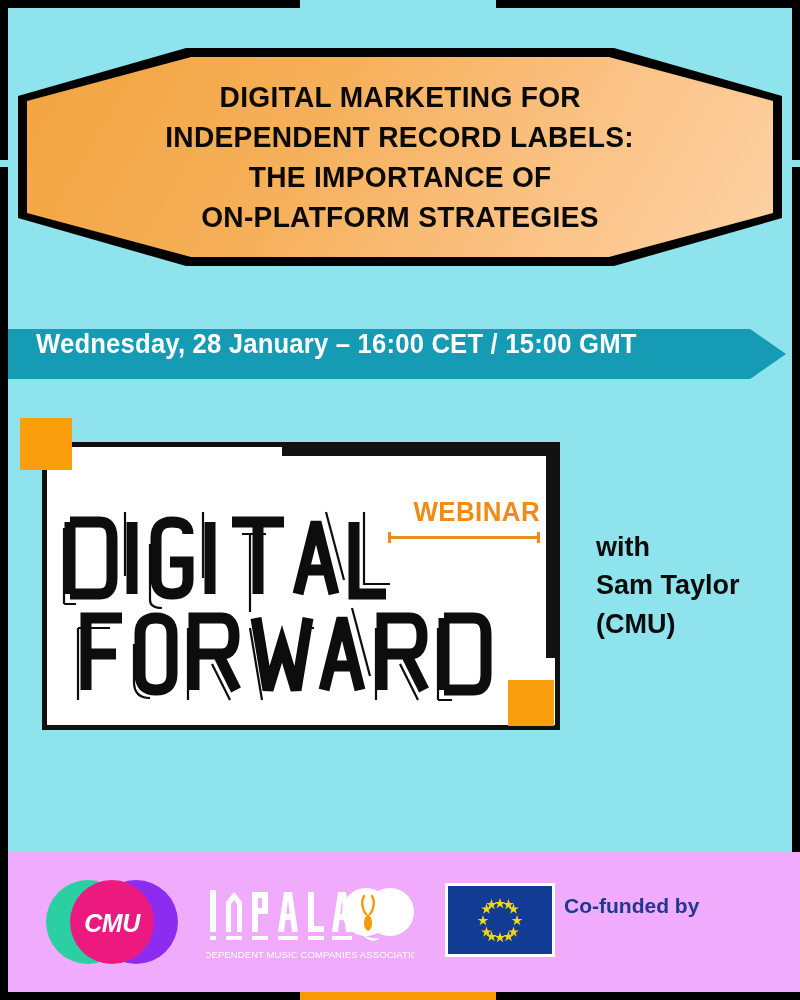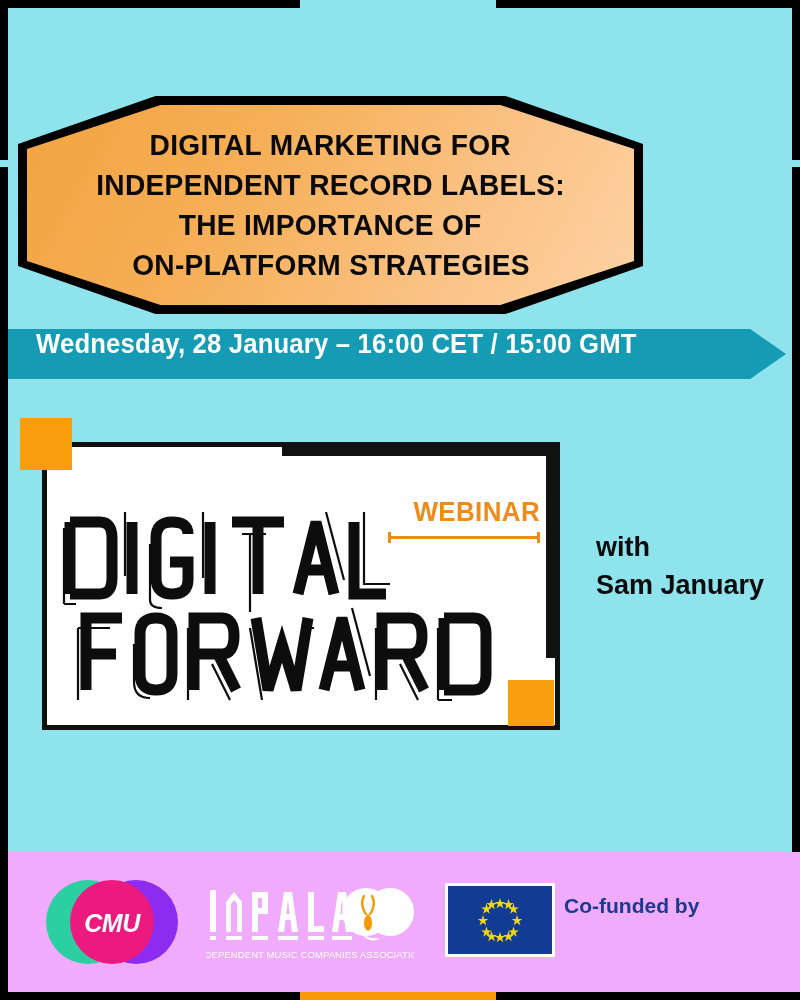--- a/index.html
+++ b/index.html
@@ -59,23 +59,22 @@
     width: 9px;
     height: 7px;
     background: #8fe3ec;
   }
 
   
   .title-wrap {
     position: absolute;
     left: 18px;
     top: 48px;
-    width: 625px;
+    width: 764px;
     height: 218px;
-    margin-top: 48px;
   }
   .title-shape {
     position: absolute;
     inset: 0;
     background: #000000;
     -webkit-clip-path: polygon(0% 22%, 22% 0%, 78% 0%, 100% 22%, 100% 78%, 78% 100%, 22% 100%, 0% 78%);
     clip-path: polygon(0% 22%, 22% 0%, 78% 0%, 100% 22%, 100% 78%, 78% 100%, 22% 100%, 0% 78%);
   }
   .title-inner {
     position: absolute;
@@ -377,21 +376,22 @@
       <path class="gl-thick" d="M384 114 L384 186 M384 114 L414 114 Q426 114 426 130 L426 170 Q426 186 414 186 L384 186"></path>
       <path class="gl-thin" d="M378 124 L378 196 M378 196 L392 196"></path>
     </svg>
 
     <div class="sq-orange-tl"></div>
     <div class="sq-orange-br"></div>
   </div>
 
   <div class="speaker">
     <div>with</div>
-    <div>Sam January</div>
+    <div>Sam Taylor</div>
+    <div>(CMU)</div>
   </div>
 
   <div class="footer-bar">
 
     <svg class="logo-cmu" viewBox="0 0 152 96">
       <circle cx="52" cy="48" r="42" fill="#2ccfa2"></circle>
       <circle cx="100" cy="48" r="42" fill="#8b2cf0"></circle>
       <circle cx="52" cy="48" r="42" fill="#0d2f26" opacity="0.85" clip-path="circle(42px at 100px 48px)"></circle>
       <circle cx="76" cy="48" r="42" fill="#ec1a7e"></circle>
       <text x="76" y="58" text-anchor="middle" fill="#ffffff" font-family="Liberation Sans, sans-serif" font-weight="bold" font-size="25" font-style="italic" letter-spacing="-0.5">CMU</text>

